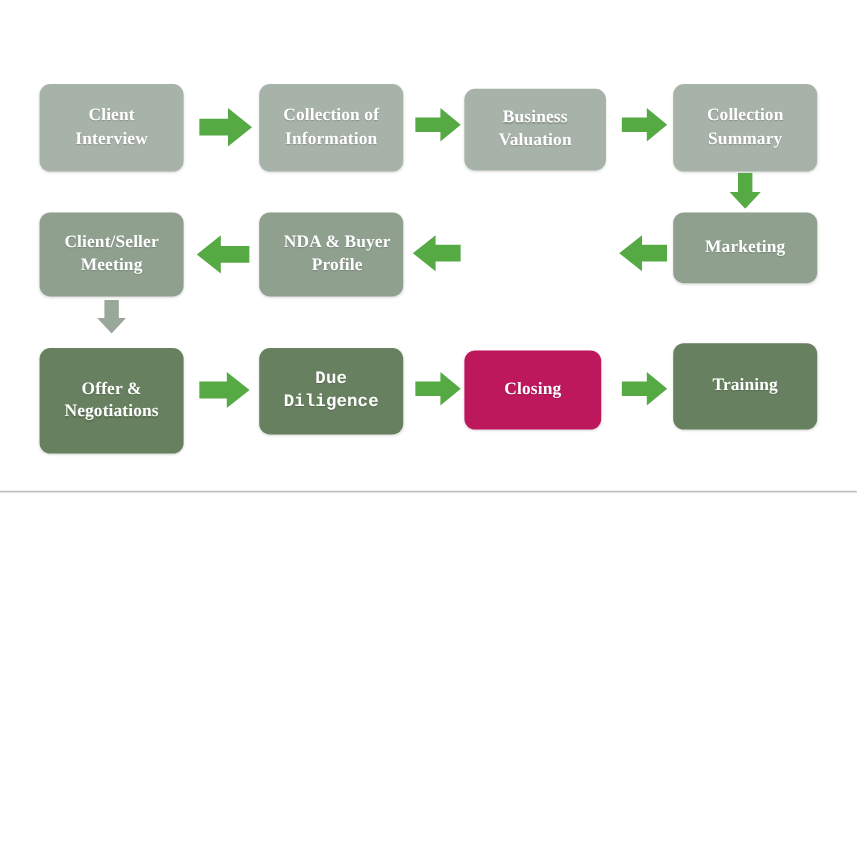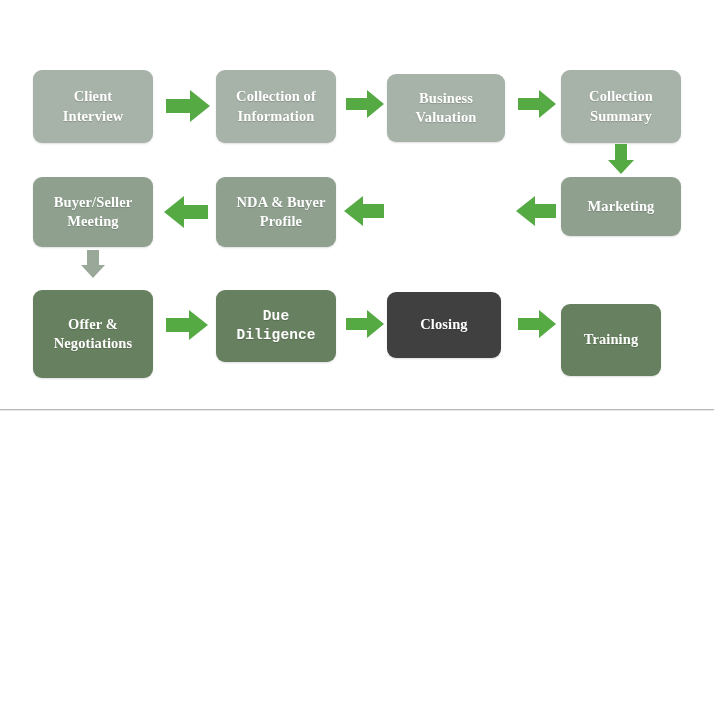--- a/index.html
+++ b/index.html
@@ -128,21 +128,21 @@
     </div>
 
     <div class="arrow" style="left:606px; top:144px; width:30px; height:30px;">
       <svg viewBox="0 0 30 30" xmlns="http://www.w3.org/2000/svg">
         <path d="M9 0 L21 0 L21 16 L28 16 L15 30 L2 16 L9 16 Z" fill="#55aa44"></path>
       </svg>
     </div>
 
     <div class="node" style="left:33px; top:177px; width:120px; height:70px; background:#8fa08f;">
       <div>
-        <span>Buyer/Seller</span>
+        <span>Client/Seller</span>
         <span>Meeting</span>
       </div>
     </div>
 
     <div class="arrow" style="left:164px; top:194px; width:44px; height:36px;">
       <svg viewBox="0 0 44 36" xmlns="http://www.w3.org/2000/svg">
         <path d="M44 11 L20 11 L20 2 L0 18 L20 34 L20 25 L44 25 Z" fill="#55aa44"></path>
       </svg>
     </div>
 
@@ -198,34 +198,34 @@
         <span>Diligence</span>
       </div>
     </div>
 
     <div class="arrow" style="left:346px; top:308px; width:38px; height:32px;">
       <svg viewBox="0 0 38 32" xmlns="http://www.w3.org/2000/svg">
         <path d="M0 10 L21 10 L21 2 L38 16 L21 30 L21 22 L0 22 Z" fill="#55aa44"></path>
       </svg>
     </div>
 
-    <div class="node" style="left:387px; top:292px; width:114px; height:66px; background:#404040;align-items:center;">
+    <div class="node" style="left:387px; top:292px; width:114px; height:66px; background:#be185d;align-items:center;">
       <div>
         <span>Closing</span>
         <span></span>
       </div>
     </div>
 
     <div class="arrow" style="left:518px; top:308px; width:38px; height:32px;">
       <svg viewBox="0 0 38 32" xmlns="http://www.w3.org/2000/svg">
         <path d="M0 10 L21 10 L21 2 L38 16 L21 30 L21 22 L0 22 Z" fill="#55aa44"></path>
       </svg>
     </div>
 
-    <div class="node" style="left:561px; top:304px; width:100px; height:72px; background:#67805f;">
+    <div class="node" style="left:561px; top:286px; width:120px; height:72px; background:#67805f;">
       <div>
         <span>Training</span>
         <span></span>
       </div>
     </div>
 
   </div>
 
   <div id="divider"></div>
   <div id="page-blank"></div>

